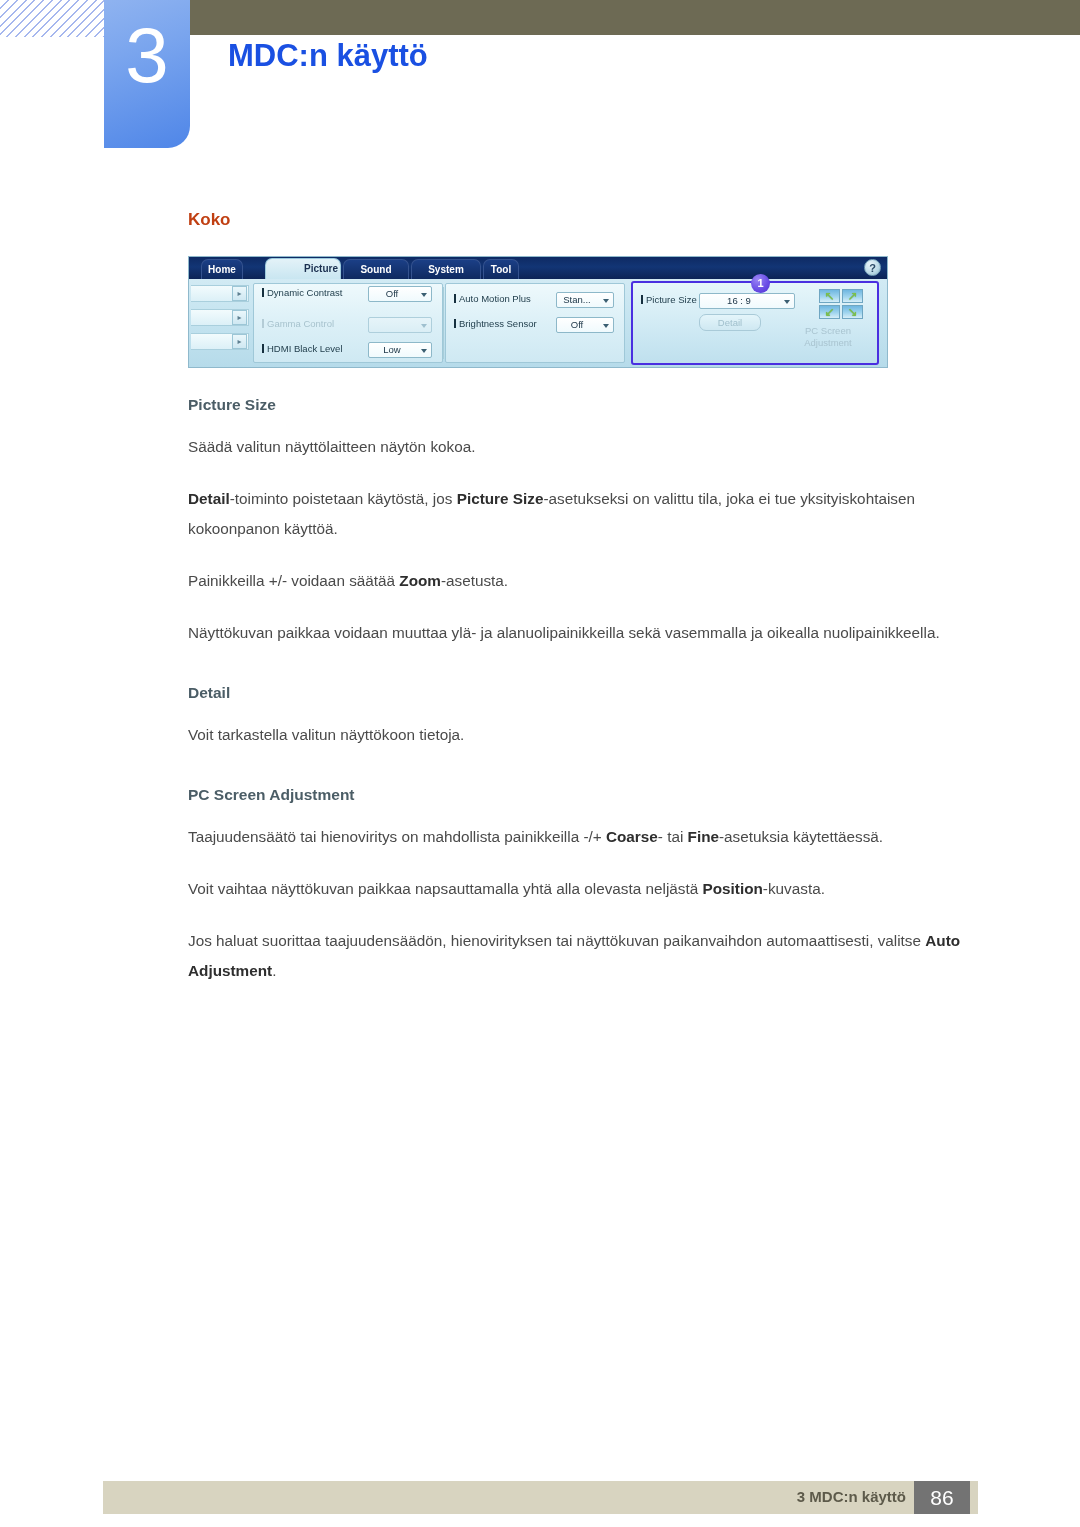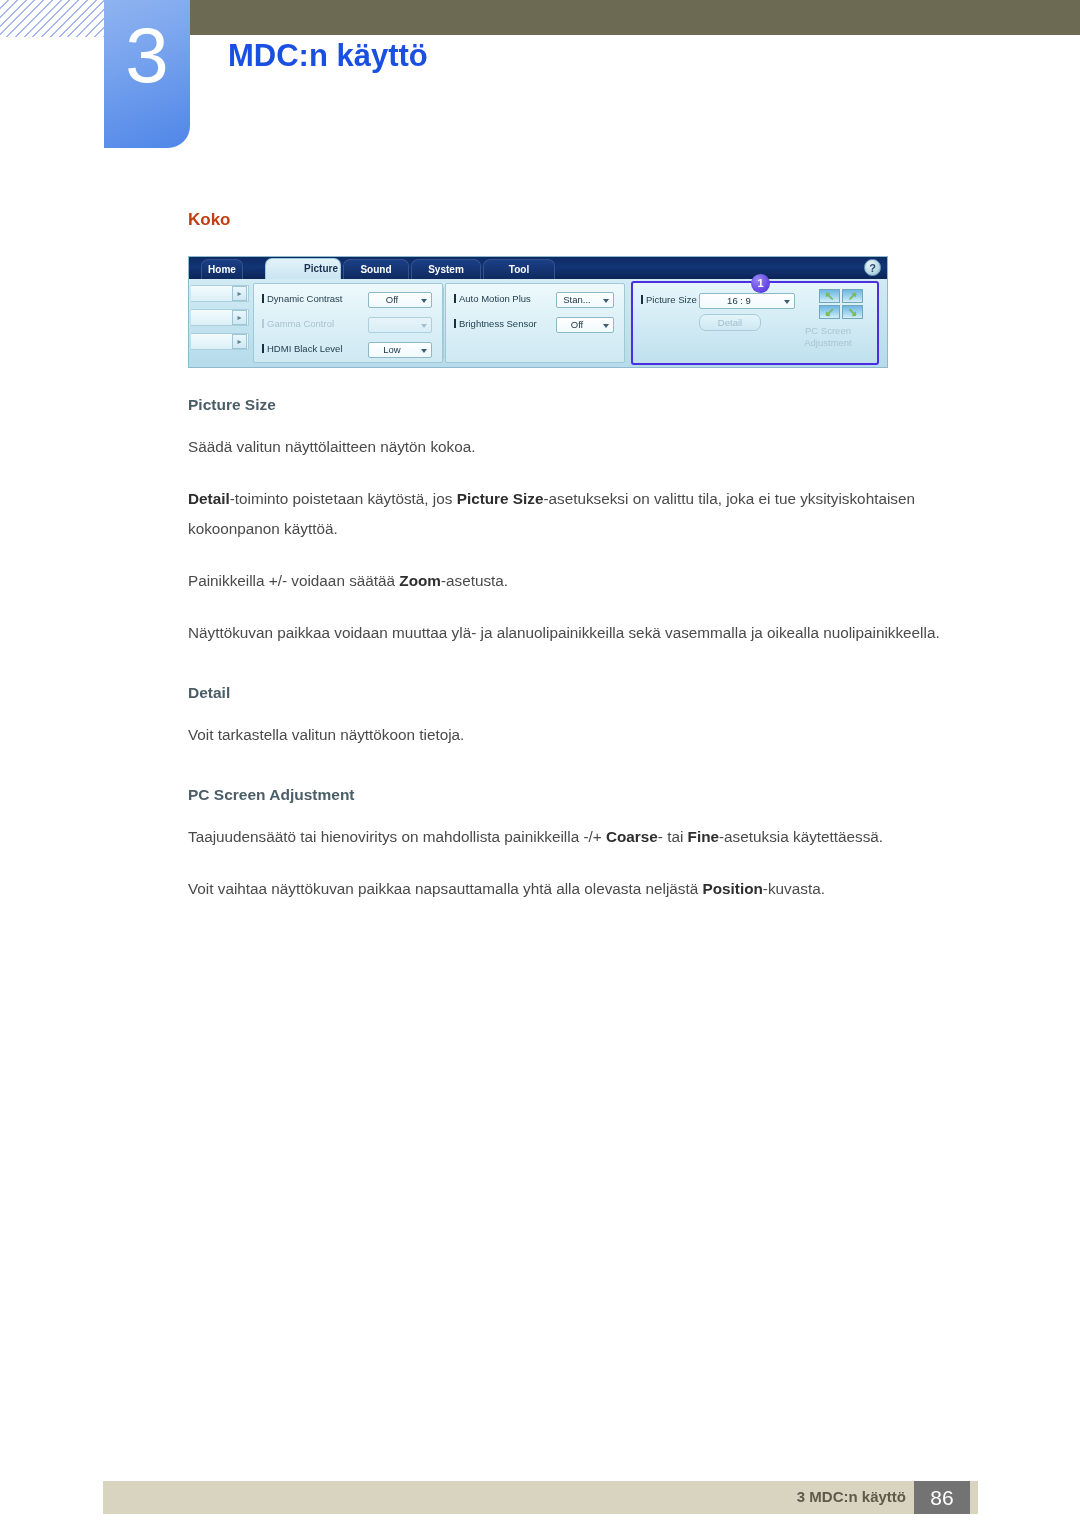--- a/index.html
+++ b/index.html
@@ -140,21 +140,21 @@
     color: #1b3050;
     border-color: #9ccadd;
     top: 1px;
     height: 21px;
     line-height: 20px;
   }
   .tab-home   { left: 12px;  width: 42px; }
   .tab-pic    { left: 76px;  width: 76px; padding-left: 36px; }
   .tab-sound  { left: 154px; width: 66px; }
   .tab-system { left: 222px; width: 70px; }
-  .tab-tool   { left: 294px; width: 72px; }
+  .tab-tool   { left: 294px; width: 36px; }
 
   .help-btn {
     position: absolute;
     right: 8px; top: 2px;
     width: 17px; height: 17px;
     border-radius: 50%;
     background: radial-gradient(circle at 35% 30%, #eaf6fb 0%, #b9d9e6 60%, #8fb8c9 100%);
     color: #2a4a66;
     font-size: 11px;
     font-weight: bold;
@@ -386,21 +386,21 @@
         </div>
         <div class="stub-row">
           <div class="stub-arrow">▸</div>
         </div>
         <div class="stub-row">
           <div class="stub-arrow">▸</div>
         </div>
       </div>
 
       <div class="panel panel-a">
-        <div class="ctrl-row" style="top:6px;">
+        <div class="ctrl-row" style="top:0;">
           <div class="ctrl-label"><span class="bar"></span><span>Dynamic Contrast</span></div>
           <div class="combo" style="left:114px; top:2px; width:64px;">
             <div class="val">Off</div>
             <div class="arrow"></div>
           </div>
         </div>
         <div class="ctrl-row" style="top:31px;">
           <div class="ctrl-label disabled"><span class="bar"></span><span>Gamma Control</span></div>
           <div class="combo disabled" style="left:114px; top:2px; width:64px;">
             <div class="val"></div>
@@ -481,19 +481,20 @@
 
   <h3 class="sub-heading spaced">Detail</h3>
   <p class="body-par">Voit tarkastella valitun näyttökoon tietoja.</p>
 
   <h3 class="sub-heading spaced">PC Screen Adjustment</h3>
 
   <p class="body-par"><span>Taajuudensäätö tai hienoviritys on mahdollista painikkeilla -/+ </span><b>Coarse</b><span>- tai </span><b>Fine</b><span>-asetuksia käytettäessä.</span></p>
 
   <p class="body-par"><span>Voit vaihtaa näyttökuvan paikkaa napsauttamalla yhtä alla olevasta neljästä </span><b>Position</b><span>-kuvasta.</span></p>
 
+  <p class="body-par"><span>Jos haluat suorittaa taajuudensäädön, hienovirityksen tai näyttökuvan paikanvaihdon automaattisesti, valitse </span><b>Auto Adjustment</b><span>.</span></p>
 
 </div>
 
 <div class="footer">
   <div class="footer-text">3 MDC:n käyttö</div>
   <div class="footer-page">86</div>
 </div>
 
 </body></html>

